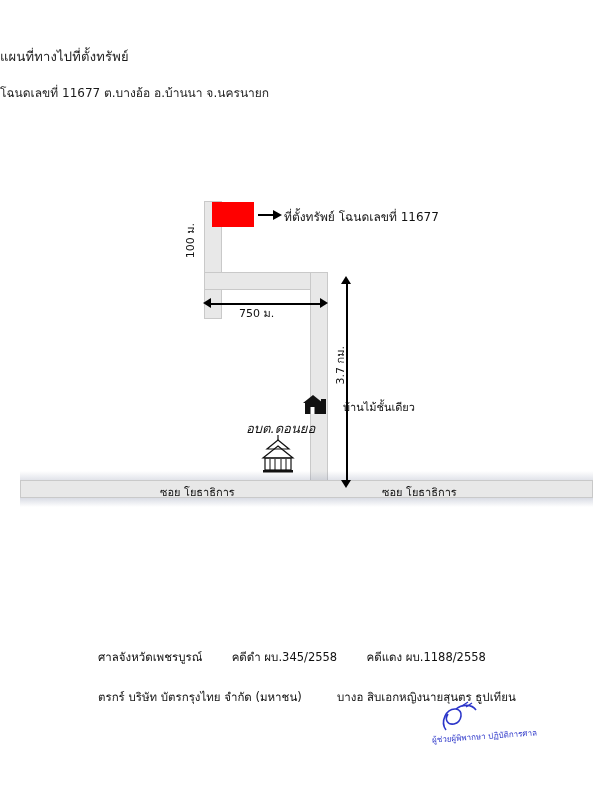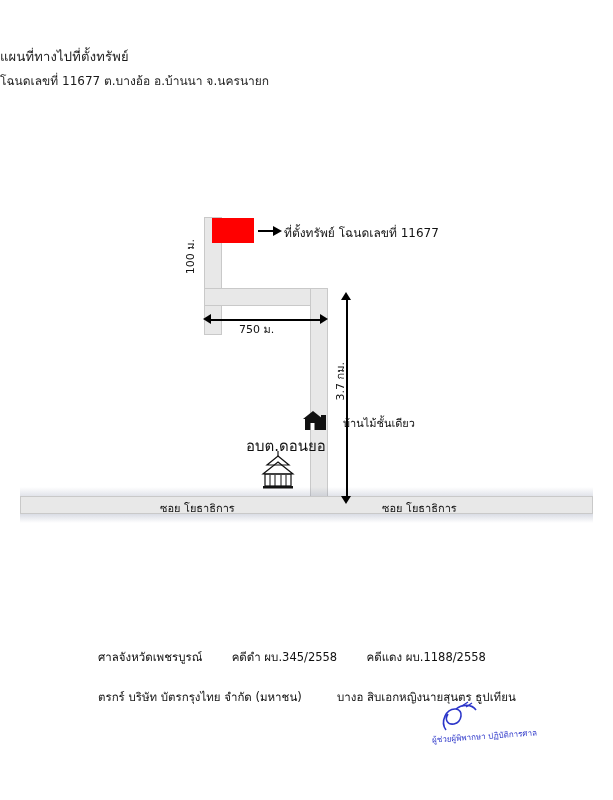--- a/index.html
+++ b/index.html
@@ -29,30 +29,30 @@
     top: 46px;
     width: 613px;
     text-align: left;
   }
   .title-main {
     font-size: 13px;
     letter-spacing: 0.2px;
     color: #1a1a1a;
   }
   .title-sub {
-    margin-top: 4px;
+    margin-top: 16px;
     font-size: 12px;
     color: #1a1a1a;
   }
 
   
   .map {
     position: absolute;
     left: 0;
-    top: 166px;
+    top: 150px;
     width: 613px;
     height: 400px;
   }
 
   
   .road {
     position: absolute;
     background: #e8e8e8;
     border: 1px solid #c9c9c9;
     box-sizing: border-box;
@@ -142,21 +142,22 @@
     font-size: 12px;
   }
   .label-house {
     left: 343px;
     top: 248px;
     font-size: 11px;
   }
   .label-obt {
     left: 246px;
     top: 268px;
-    font-size: 15px;
+    font-size: 13px;
+    font-style: italic;
   }
   .label-soi-left {
     left: 160px;
     top: 333px;
     font-size: 11px;
     color: #111;
   }
   .label-soi-right {
     left: 382px;
     top: 333px;

